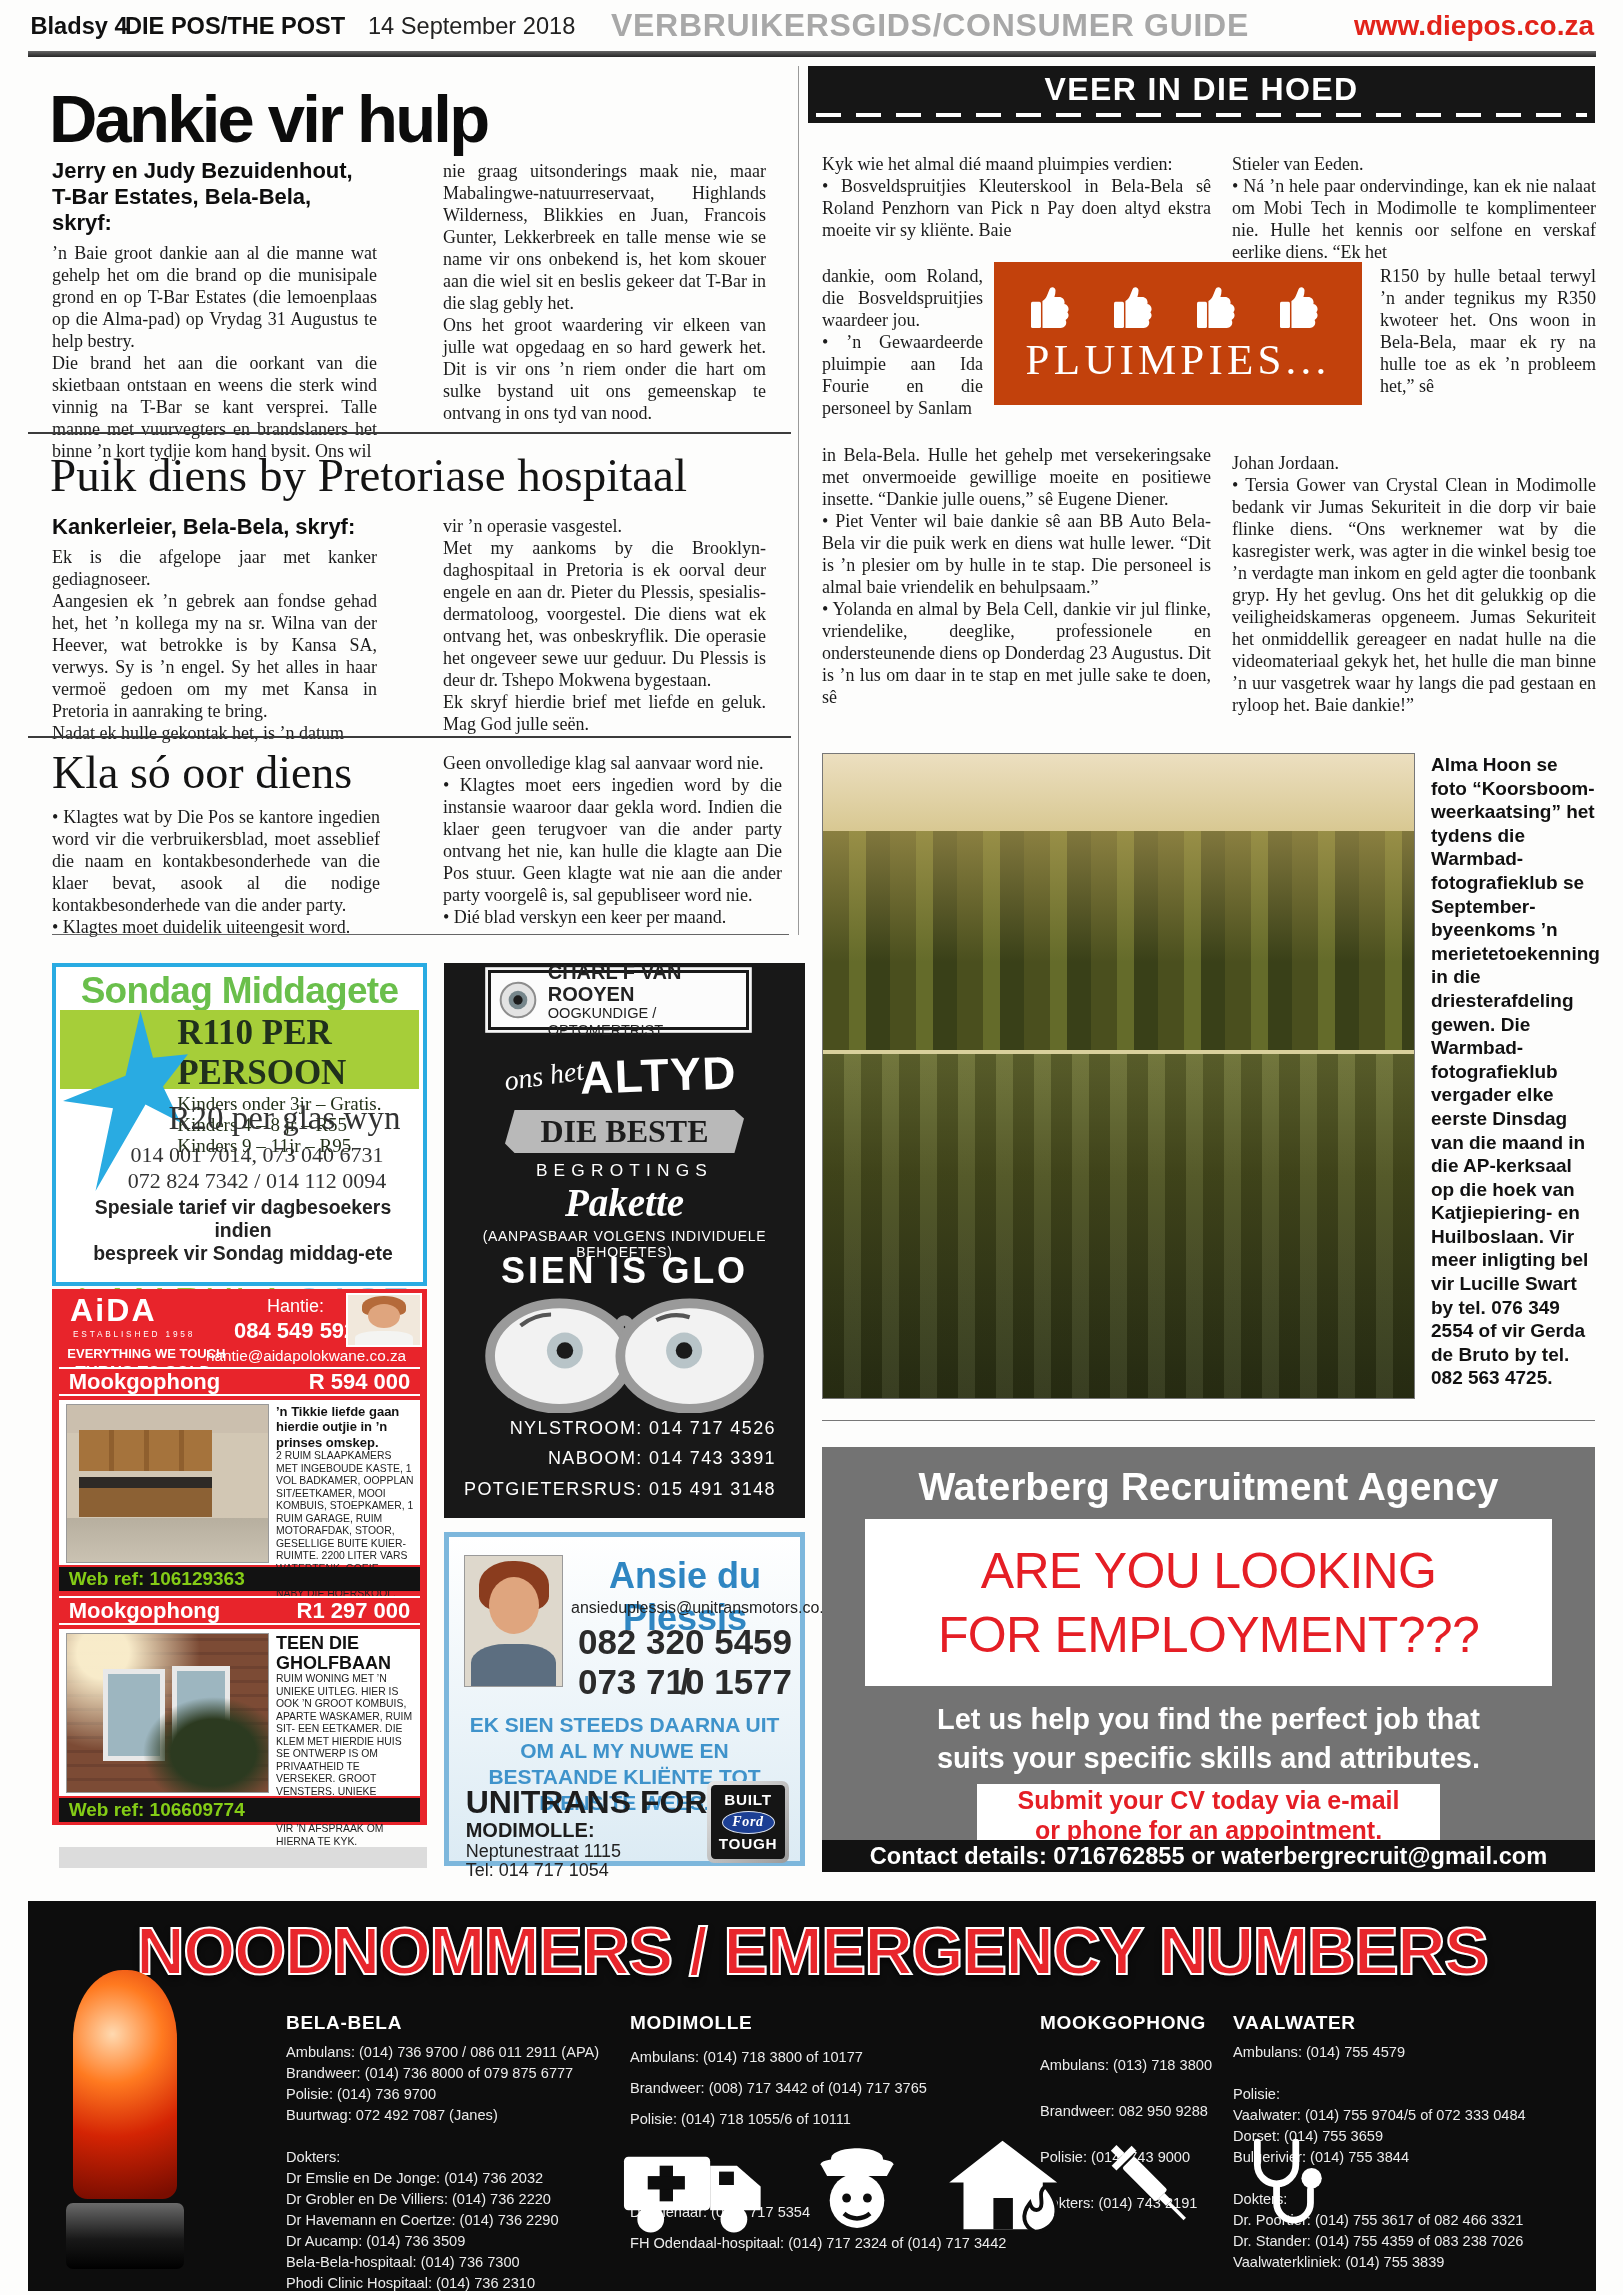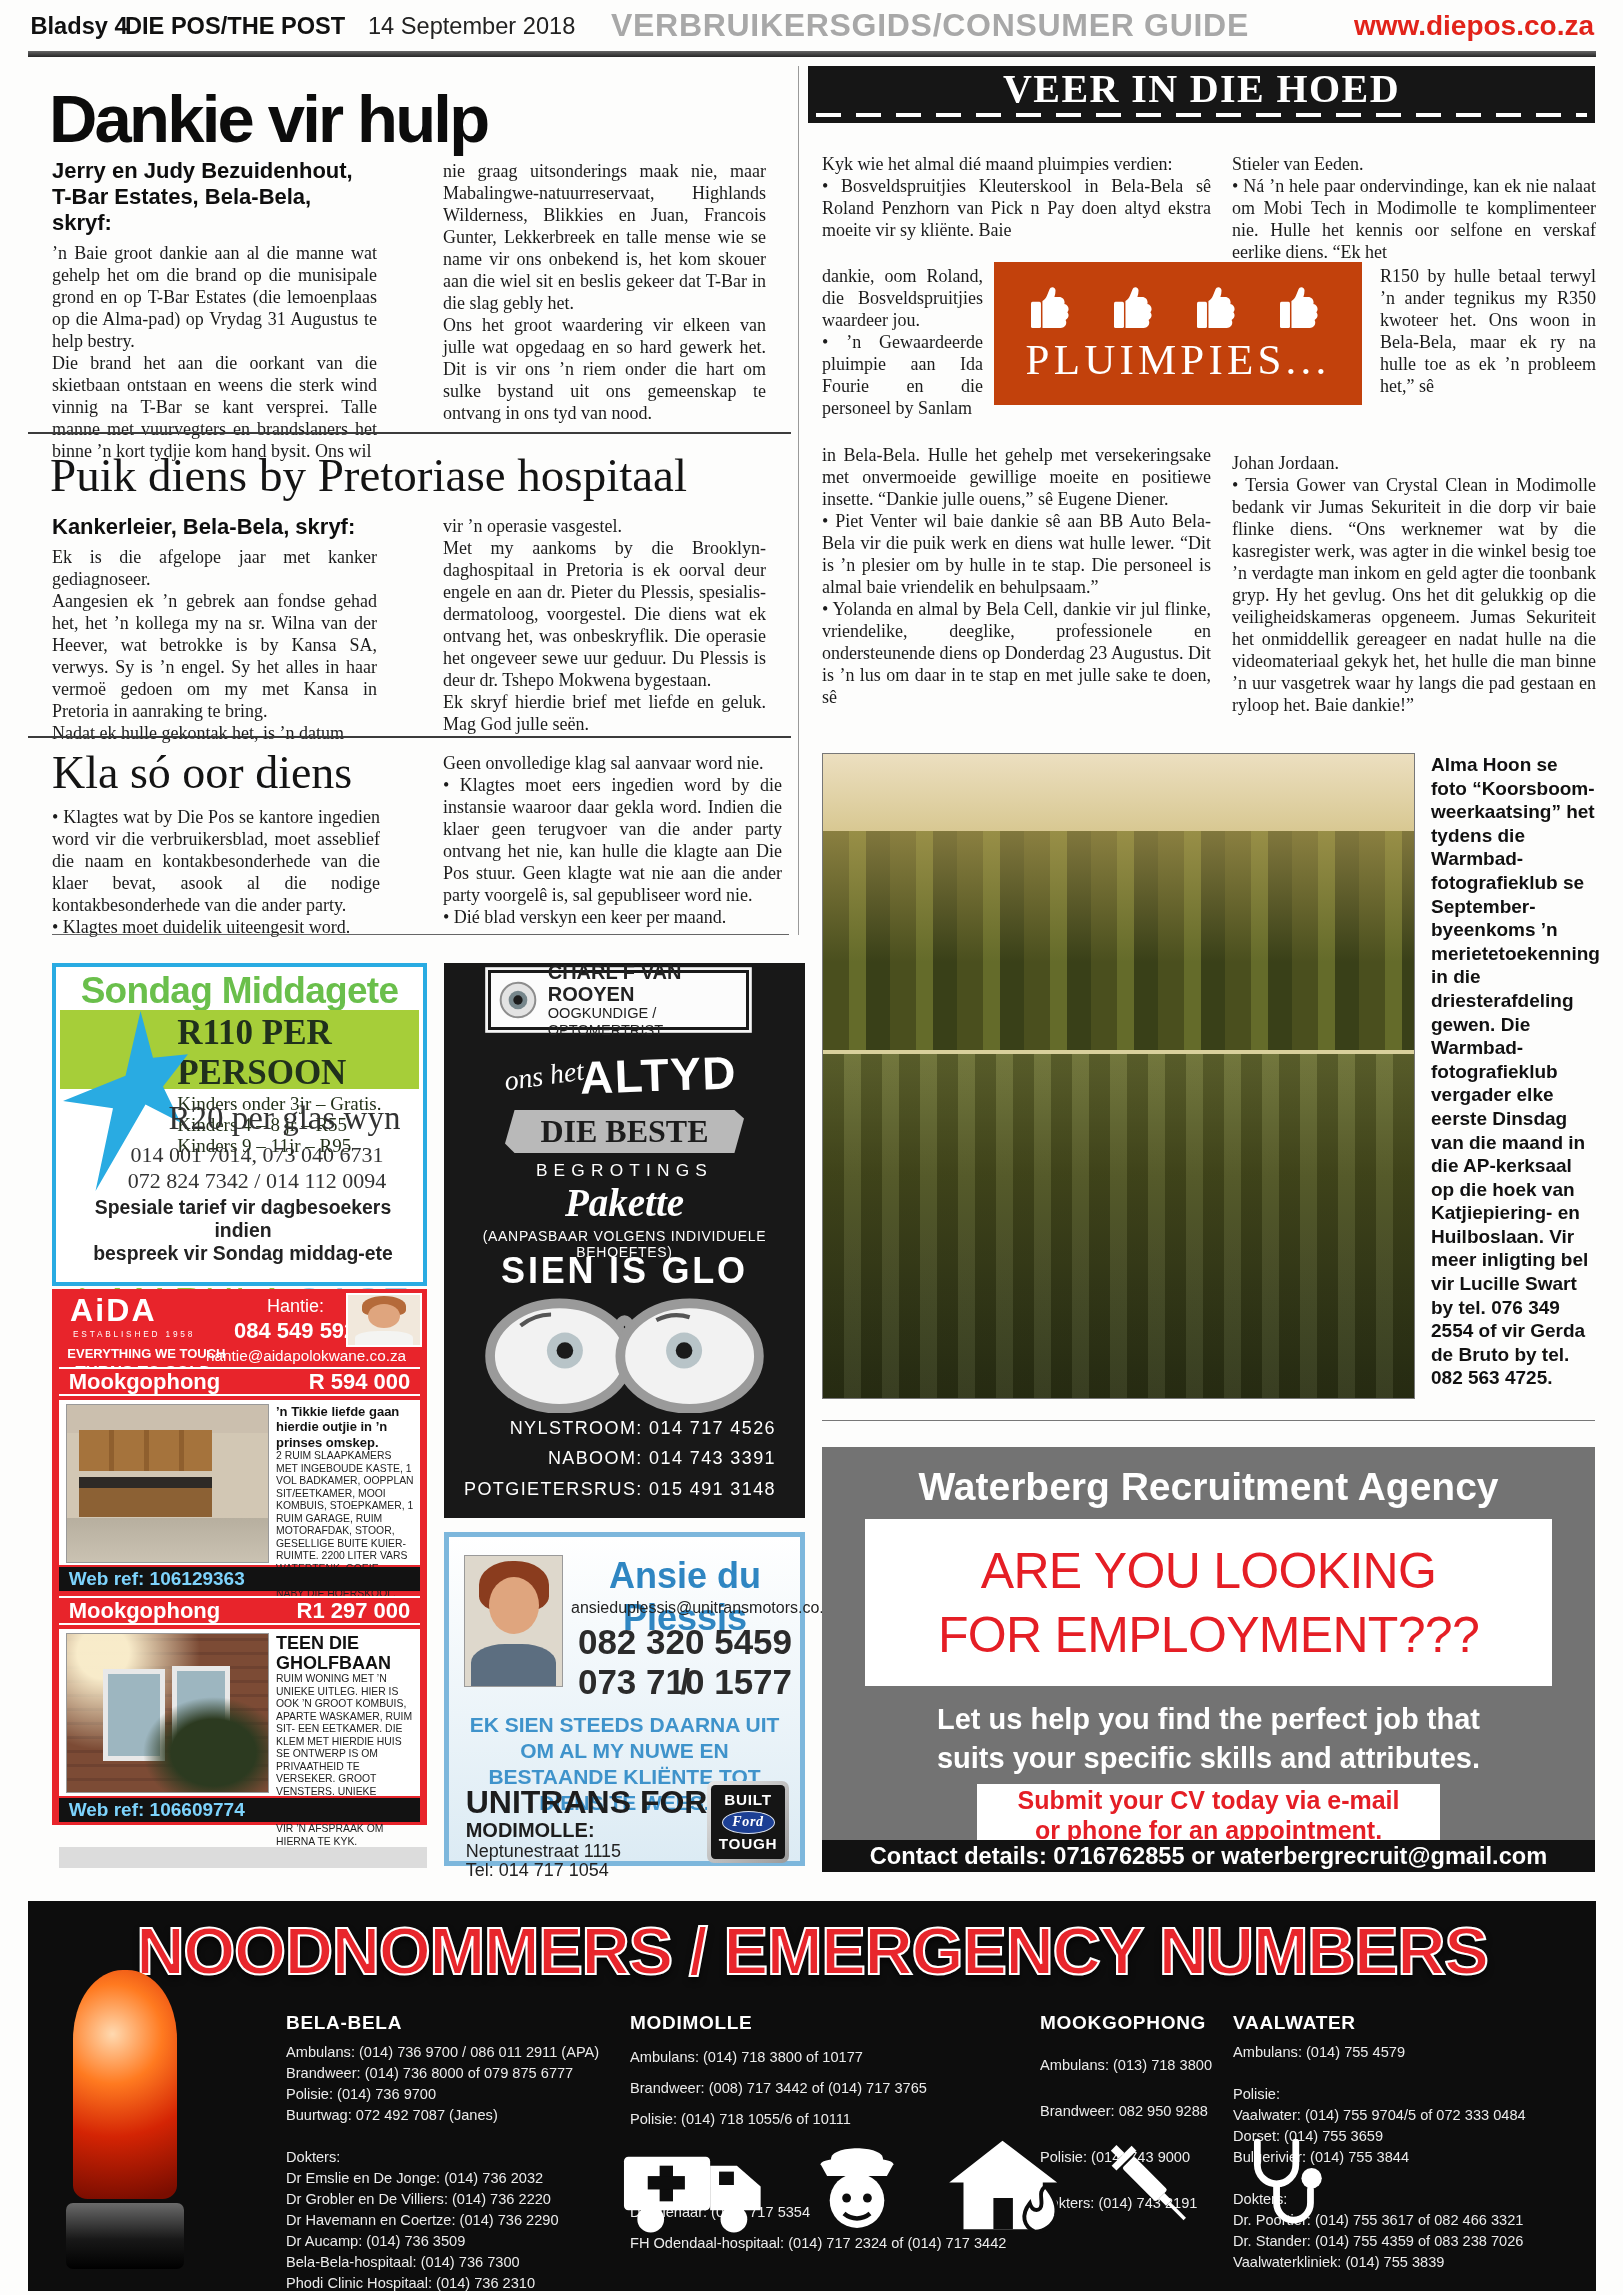--- a/index.html
+++ b/index.html
@@ -16,21 +16,21 @@
   .vrule{position:absolute;background:#9a9a9a;width:1.4px;}
   
   .headline-sans{font-family:"Liberation Sans",sans-serif;font-weight:bold;font-size:67px;
                  letter-spacing:-2.8px;color:#0c0c0c;white-space:nowrap;margin-top:12px;}
   .headline-serif{font-family:"Liberation Serif",serif;font-size:47px;line-height:51px;color:#141414;white-space:nowrap;}
   .byline{font-family:"Liberation Sans",sans-serif;font-weight:bold;font-size:22px;line-height:26px;color:#0e0e0e;margin-bottom:5.6px;}
   .body-text{font-family:"Liberation Serif",serif;font-size:18px;line-height:22px;
              text-align:justify;white-space:pre-line;color:#1b1b1b;}
   
   .veer-bar{background:#161616;}
-  .veer-title{font-family:Liberation Serif, serif;font-weight:bold;font-size:40px;color:#fff;
+  .veer-title{font-family:Liberation Sans, sans-serif;font-weight:bold;font-size:32px;color:#fff;
               text-align:center;line-height:46px;letter-spacing:1.4px;}
   .veer-dashes{position:absolute;left:8.3px;right:8.3px;bottom:5.6px;height:4.9px;
                background:repeating-linear-gradient(90deg,#fff 0 25px,transparent 25px 40px);}
   .pluimpies{background:#c2410c;display:flex;flex-direction:column;align-items:center;justify-content:center;}
   .pluimpies-label{font-family:"Liberation Serif",serif;font-size:43px;color:#fff;letter-spacing:4.2px;margin-top:4.2px;}
   .thumb-row{display:flex;gap:29px;margin-top:2.8px;}
   .thumb-row svg{width:54px;height:46px;fill:#fff;}
   
   .photo{overflow:hidden;border:0.7px solid #777;}
   .photo-sky{height:12%;background:linear-gradient(#ecdfc0,#d8c892);}
@@ -64,21 +64,21 @@
   .aida-tag{font-weight:bold;font-size:13px;}
   .aida-tag2{font-weight:bold;font-size:16.7px;}
   .aida-agent{font-size:18px;}
   .aida-phone{font-weight:bold;font-size:22px;}
   .aida-email{font-size:15.3px;}
   .aida-photo{background:#f1e8dc;border:2.1px solid #fff;overflow:hidden;}
   .aida-band{position:absolute;left:7px;right:7px;height:29px;background:#e8242b;
              border-top:2.1px solid #fff;border-bottom:2.1px solid #fff;
              display:flex;justify-content:space-between;align-items:center;padding:0 9.7px;box-sizing:border-box;}
   .aida-band span{font-weight:bold;font-size:22px;}
-  .aida-web{position:absolute;left:7px;right:7px;height:23.6px;background:#121212;color:#7dd3fc;
+  .aida-web{position:absolute;left:7px;right:7px;height:23.6px;background:#121212;color:#84cc16;
             font-weight:bold;font-size:19px;line-height:23.6px;padding-left:9.7px;box-sizing:border-box;}
   .aida-content{position:absolute;left:7px;right:7px;background:#fff;color:#222;}
   .aida-intro{font-weight:bold;font-size:13px;line-height:15.3px;color:#111;}
   .aida-body{font-size:10.4px;line-height:12.5px;color:#222;}
   .listing-photo{position:absolute;overflow:hidden;border:0.7px solid #999;}
   .kitchen{background:linear-gradient(#cbbfae 0 18%,#d2c7b4 18% 100%);}
   .kitchen .cab{position:absolute;left:6%;top:16%;width:66%;height:26%;
       background:repeating-linear-gradient(90deg,#a5733c 0 30.5px,#8f5f2e 30.5px 35px);}
   .kitchen .counter{position:absolute;left:6%;top:46%;width:66%;height:7%;background:#2e2a26;}
   .kitchen .lower{position:absolute;left:6%;top:53%;width:66%;height:18%;background:#8c6134;}

